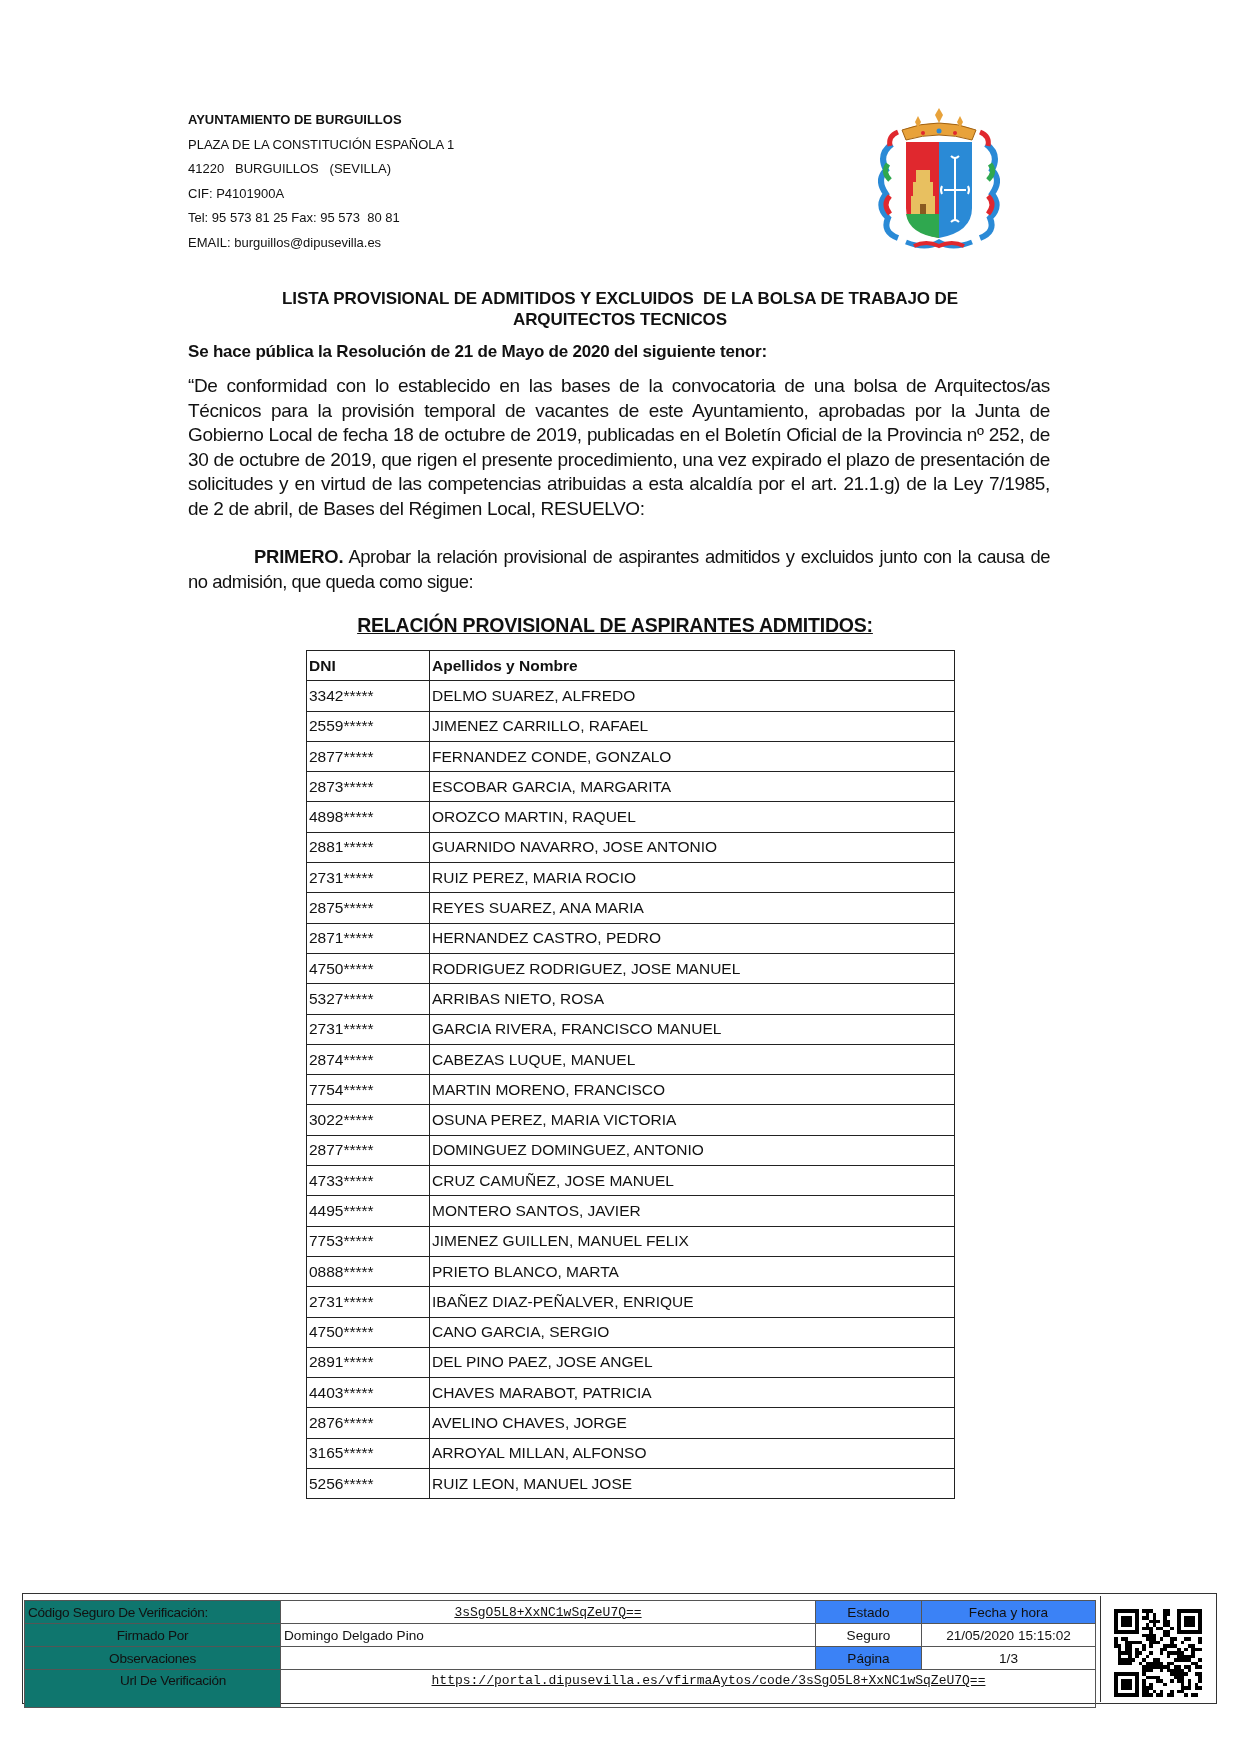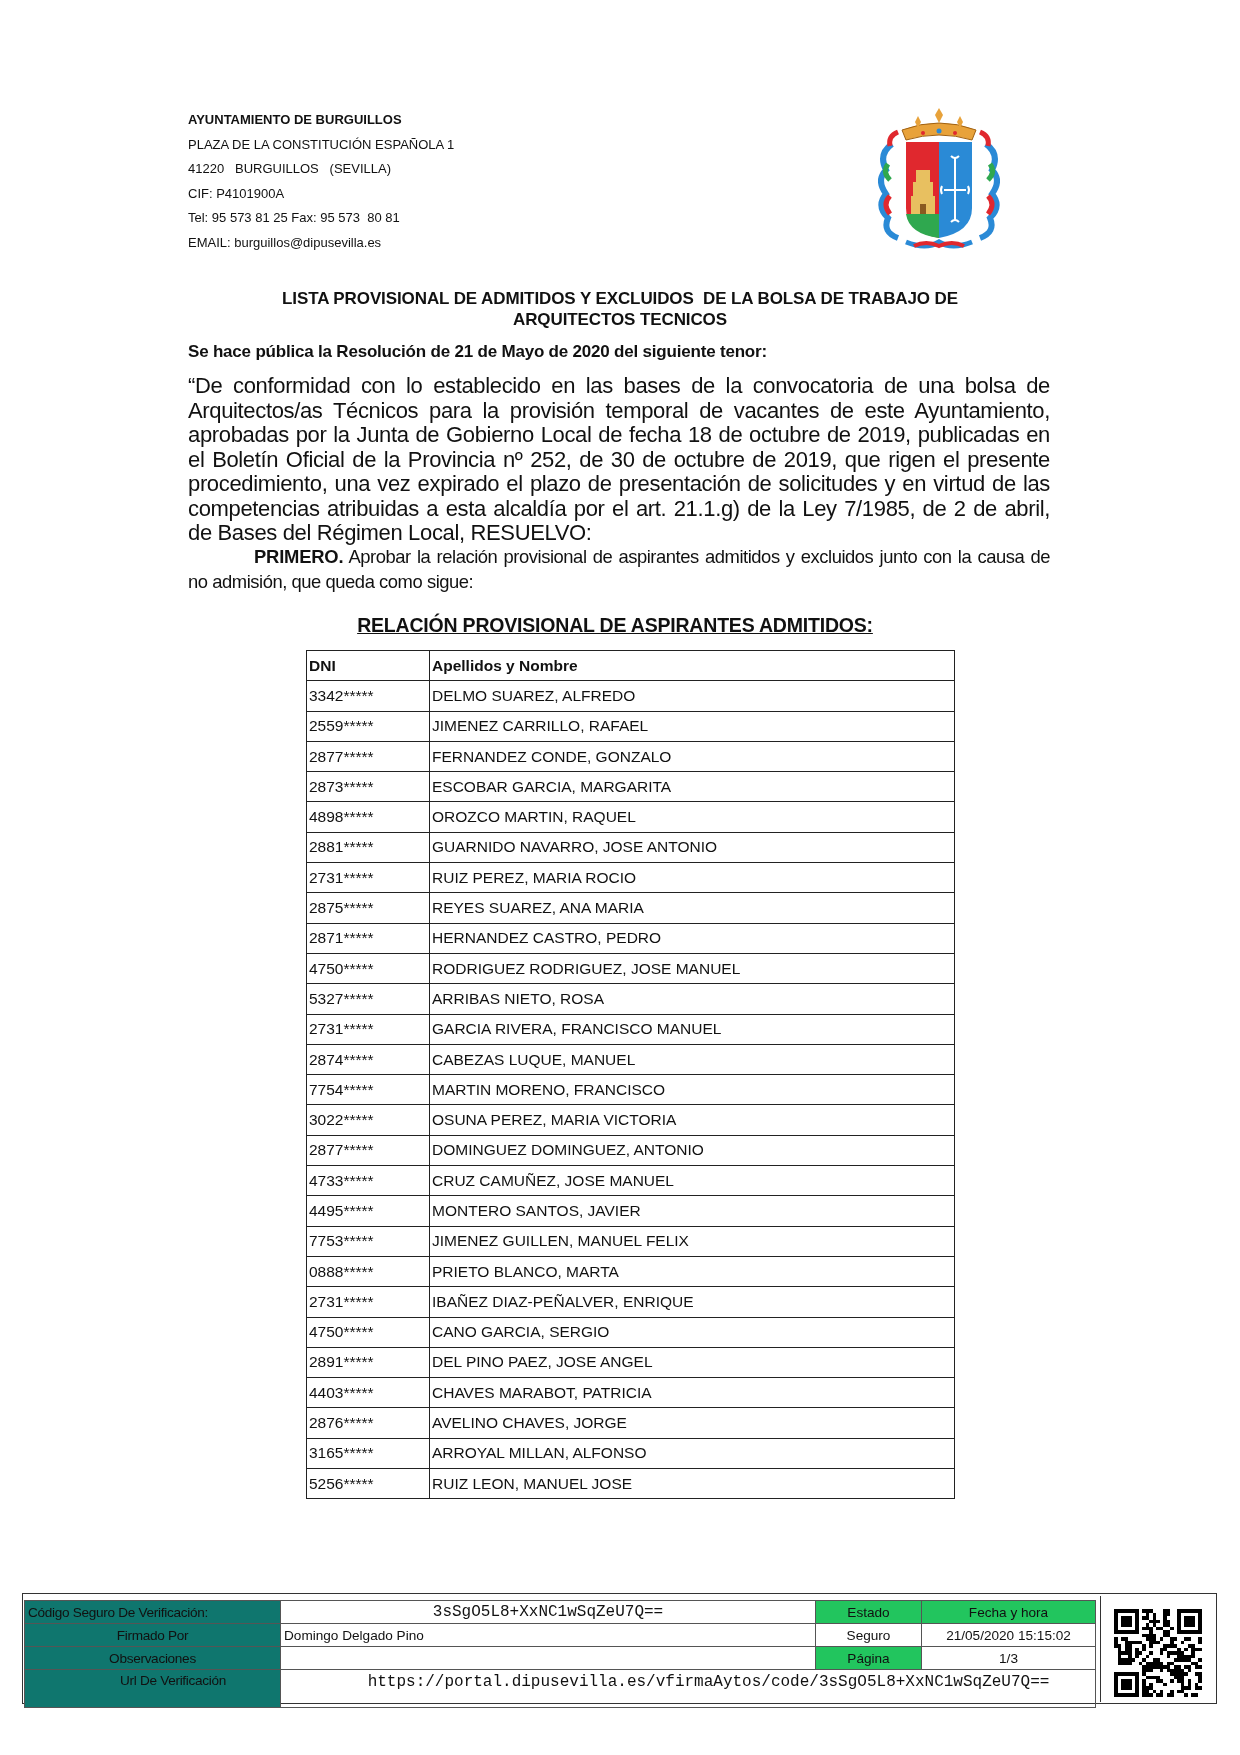--- a/index.html
+++ b/index.html
@@ -4,35 +4,35 @@
 <style>
   html, body { margin:0; padding:0; background:#ffffff; }
   body { width:1240px; height:1755px; position:relative; overflow:hidden; font-family:"Liberation Sans", sans-serif; color:#111; }
   .abs { position:absolute; }
   .letterhead { left:188px; top:108px; font-size:13px; line-height:24.5px; }
   .letterhead .org { font-weight:bold; }
   .letterhead div { white-space:pre; }
   .crest { left:878px; top:104px; width:122px; height:146px; }
   .doc-title { left:200px; width:840px; top:288px; text-align:center; font-weight:bold; font-size:17px; line-height:21px; letter-spacing:-0.1px; }
   .intro { left:188px; top:342px; font-weight:bold; font-size:17px; letter-spacing:-0.2px; }
-  .body-text { left:188px; top:374px; width:862px; font-size:22px; line-height:24.5px; text-align:justify; letter-spacing:-0.35px; }
+  .body-text { left:188px; top:374px; width:862px; font-size:19px; line-height:24.5px; text-align:justify; letter-spacing:-0.35px; }
   .primero { left:188px; top:545px; width:862px; font-size:18.4px; line-height:24.5px; text-align:justify; letter-spacing:-0.45px; text-indent:66px; }
   .primero b { letter-spacing:-0.2px; }
   .list-title { left:290px; width:650px; top:614px; text-align:center; font-weight:bold; font-size:19.5px; text-decoration:underline; letter-spacing:-0.2px; }
   table.list { position:absolute; left:306px; top:650px; width:649px; border-collapse:collapse; font-size:15.5px; }
   table.list td { border:1.5px solid #222; height:29.3px; padding:0 0 0 2px; white-space:nowrap; vertical-align:middle; }
   table.list td.dni { width:120px; }
   table.list tr.head td { font-weight:bold; }
   .footer-box { left:22px; top:1593px; width:1195px; height:111px; border:1.5px solid #333; box-sizing:border-box; }
   table.sig { position:absolute; left:24px; top:1600px; width:1072px; border-collapse:collapse; font-size:13.6px; }
   table.sig td { border:1px solid #555; height:22px; padding:0 3px; white-space:nowrap; }
   table.sig td.lab { background:#0f766e; text-align:center; width:208px; letter-spacing:-0.3px; }
   table.sig td.lab.first { text-align:left; }
-  table.sig td.mono { font-family:"Liberation Mono", monospace; font-size:16px; text-align:center; }
-  table.sig td.hdr { background:#22c55e; text-align:center; }
+  table.sig td.mono { font-family:"Liberation Mono", monospace; font-size:13px; text-align:center;text-decoration:underline; }
+  table.sig td.hdr { background:#3b82f6; text-align:center; }
   table.sig td.ctr { text-align:center; }
   table.sig tr.last td { height:34px; vertical-align:top; padding-top:3px;padding-left:44px; }
   .qr-box { left:1100px; top:1596px; width:115px; height:106px; border-left:1.5px solid #333; box-sizing:border-box; }
   .qr { left:1114px; top:1609px; width:88px; height:88px; }
 </style>
 </head>
 <body>
 
 <div class="abs letterhead">
   <div class="org">AYUNTAMIENTO DE BURGUILLOS</div>

